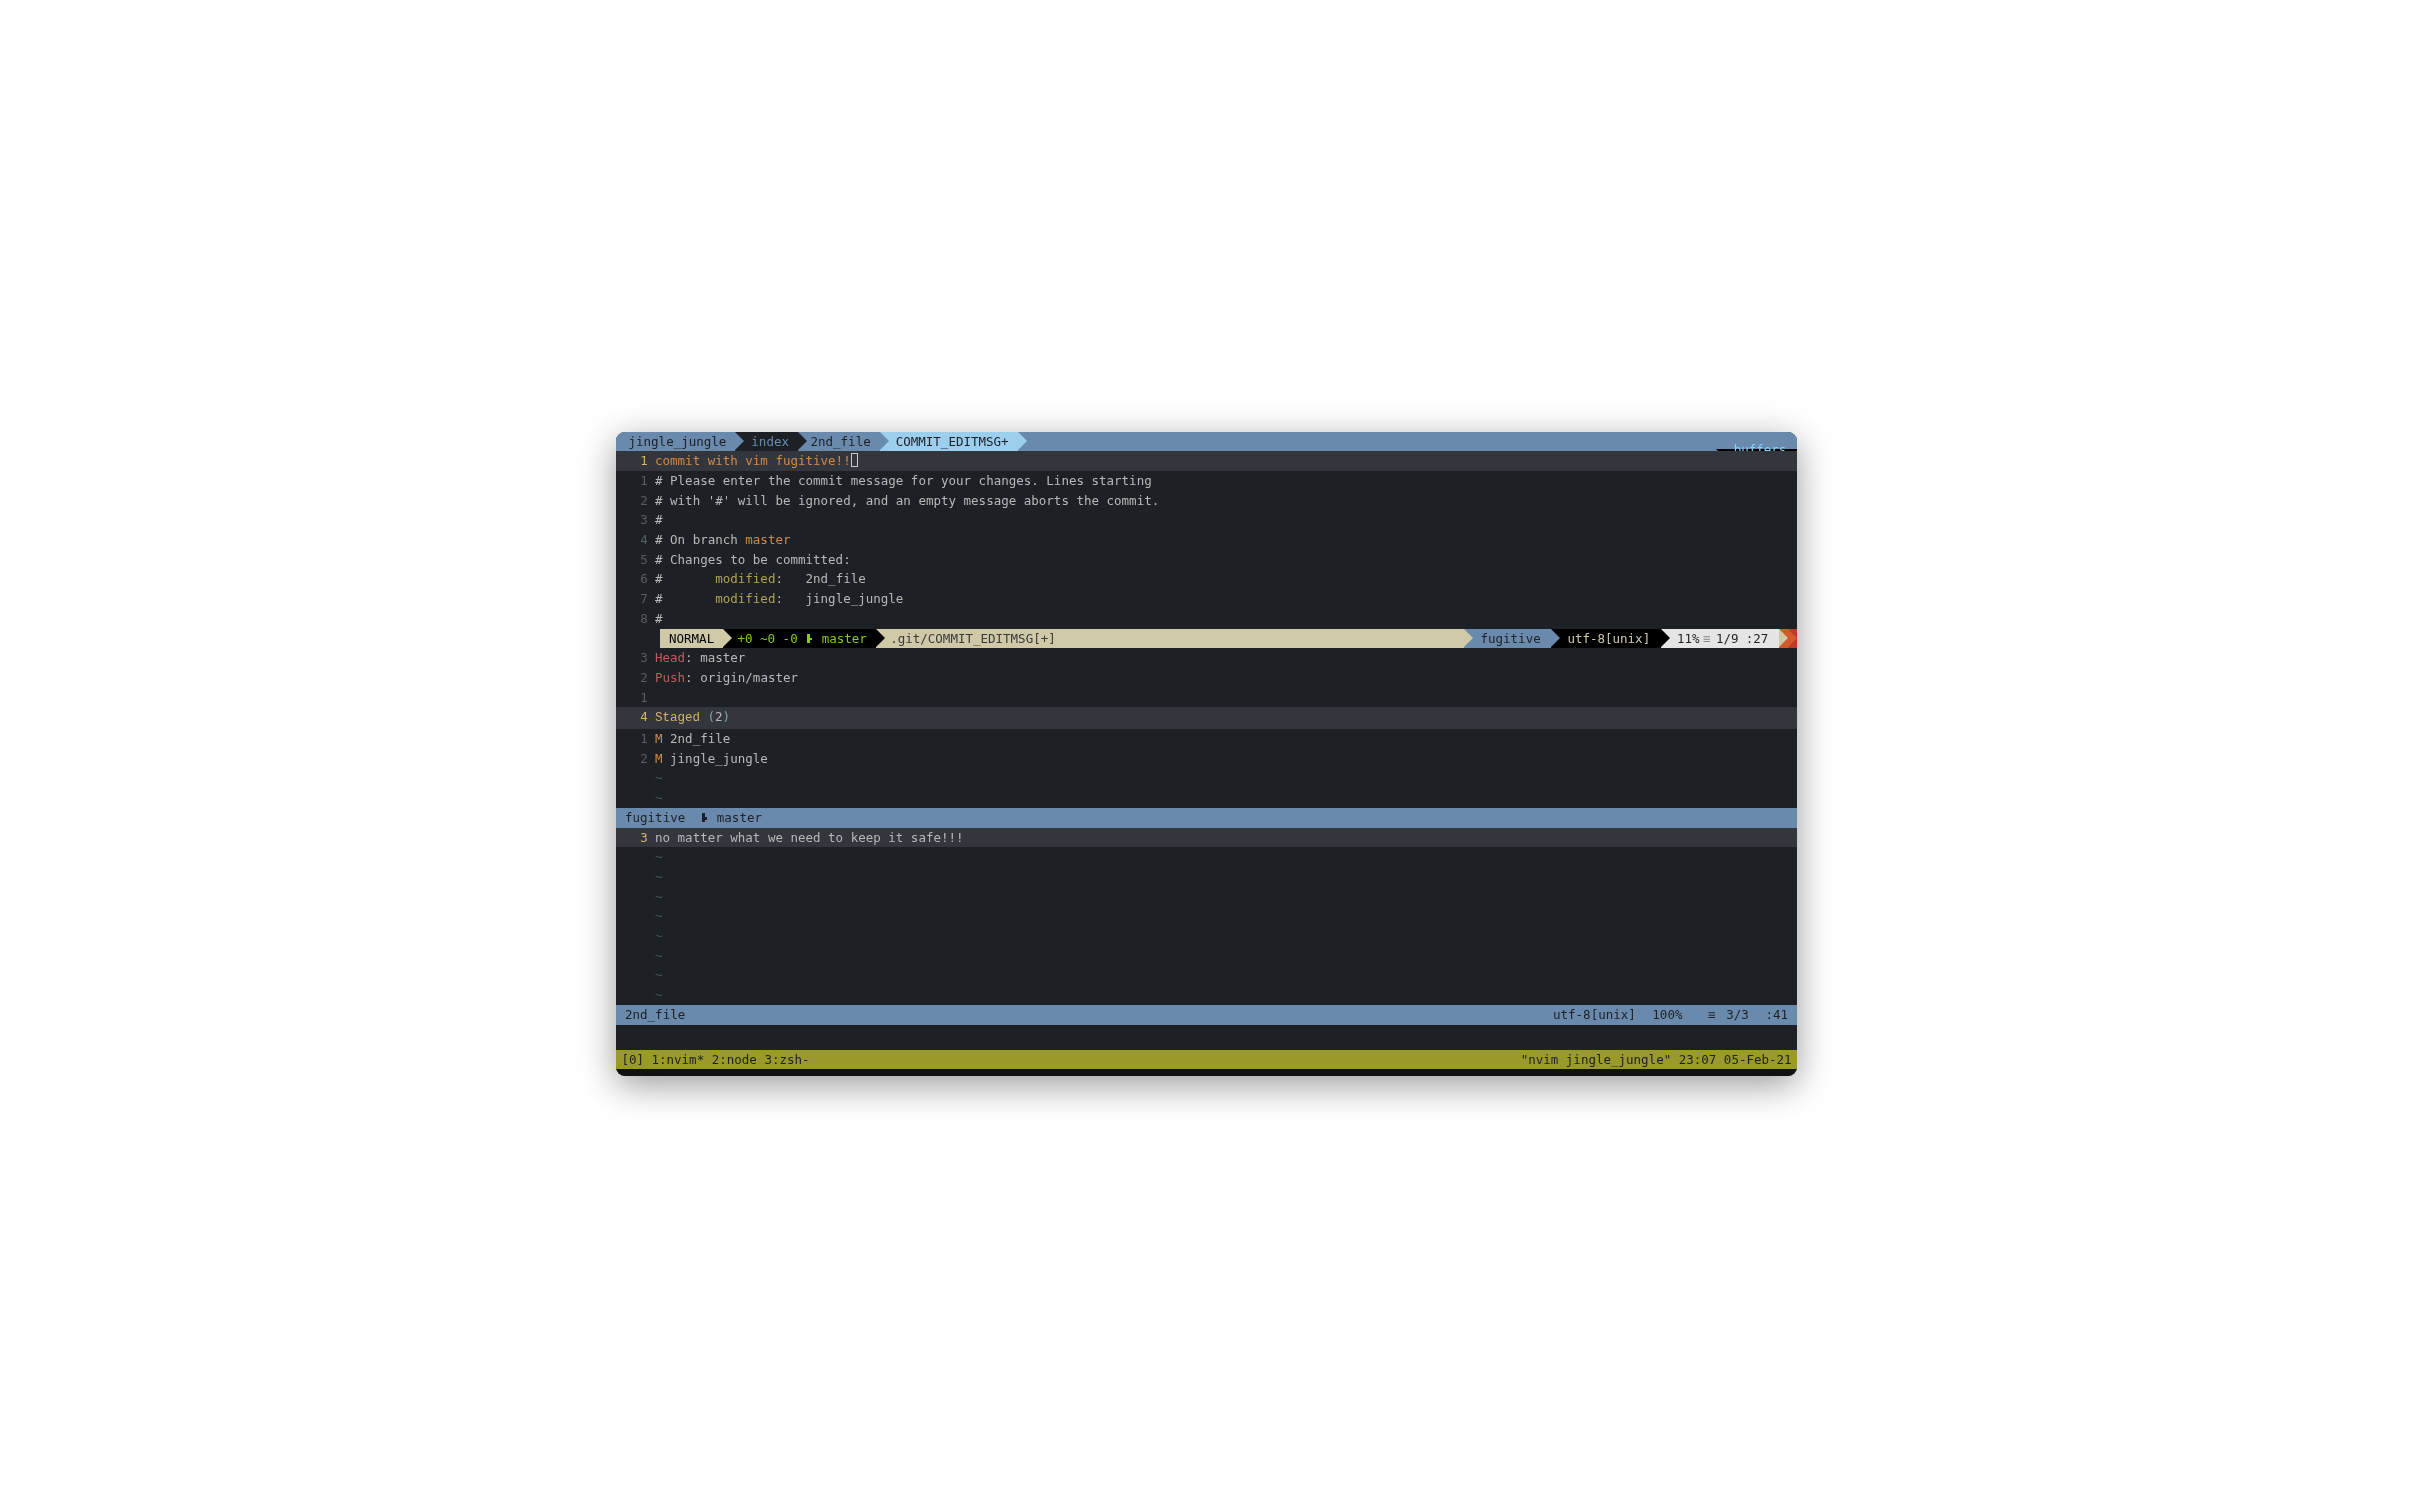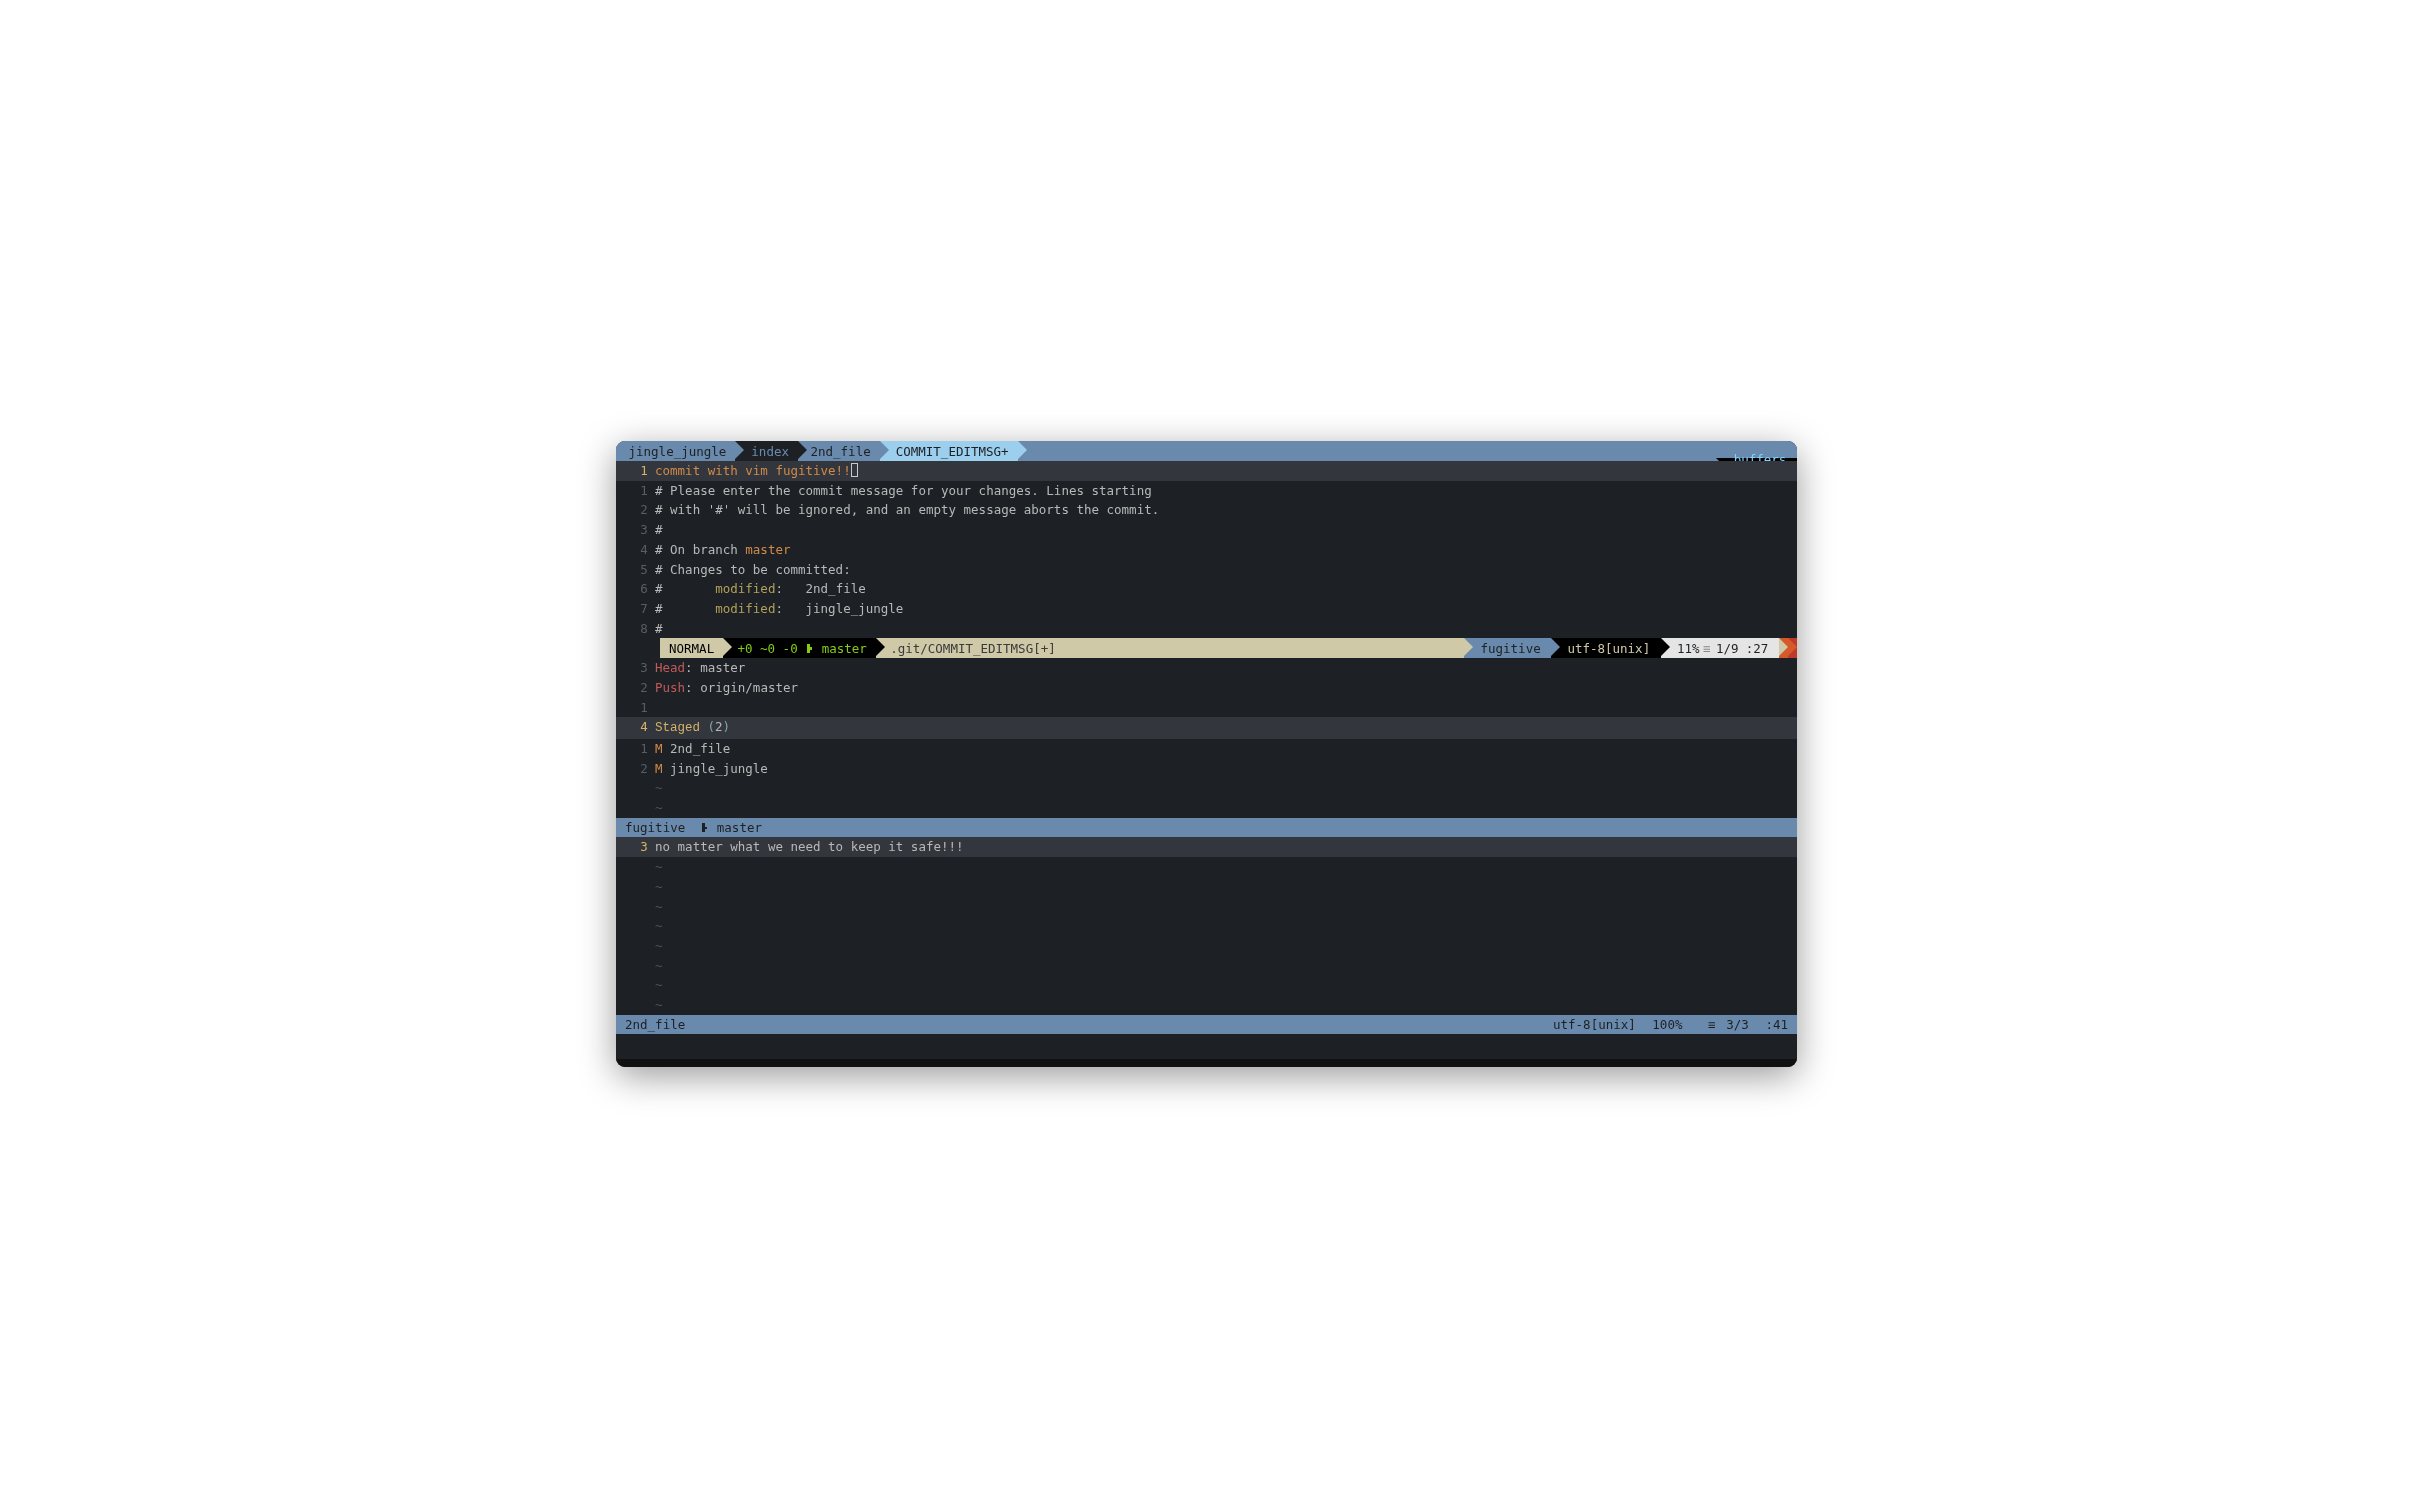--- a/index.html
+++ b/index.html
@@ -412,16 +412,20 @@
     <div class="rinfo">
       <span>utf-8[unix]</span>
       <span>100%</span>
       <span><span class="ln-icon"></span><span>3/3</span></span>
       <span>:41</span>
     </div>
   </div>
 
   <div class="fillpane"></div>
 
+  <div class="tmuxbar">
+    <span>[0] 1:nvim* 2:node  3:zsh-</span>
+    <span class="right">"nvim jingle_jungle" 23:07 05-Feb-21</span>
+  </div>
   <div class="bottom-pad"></div>
 
 </div>
 
 
 </body></html>

